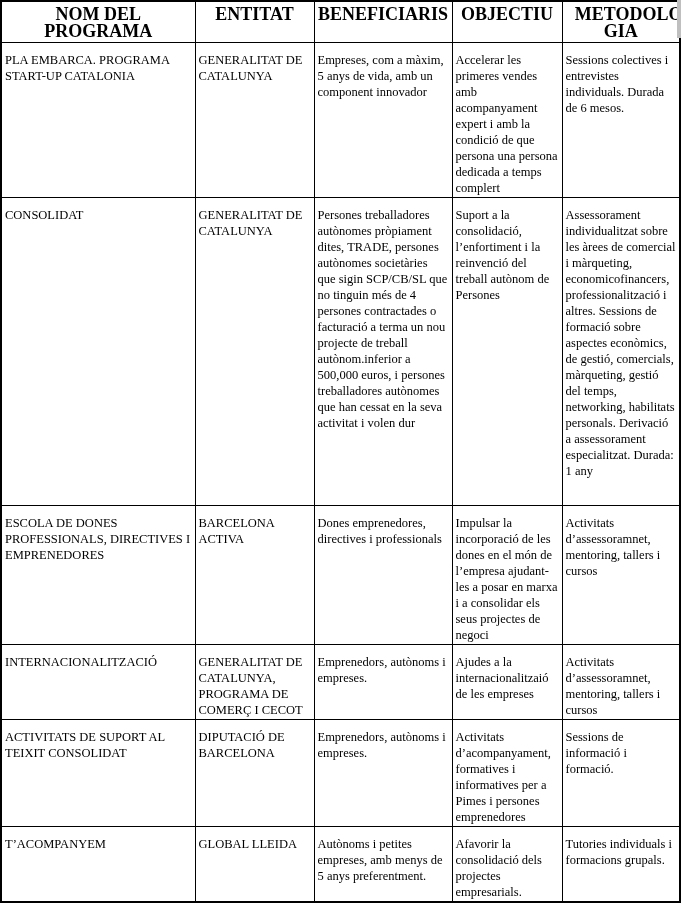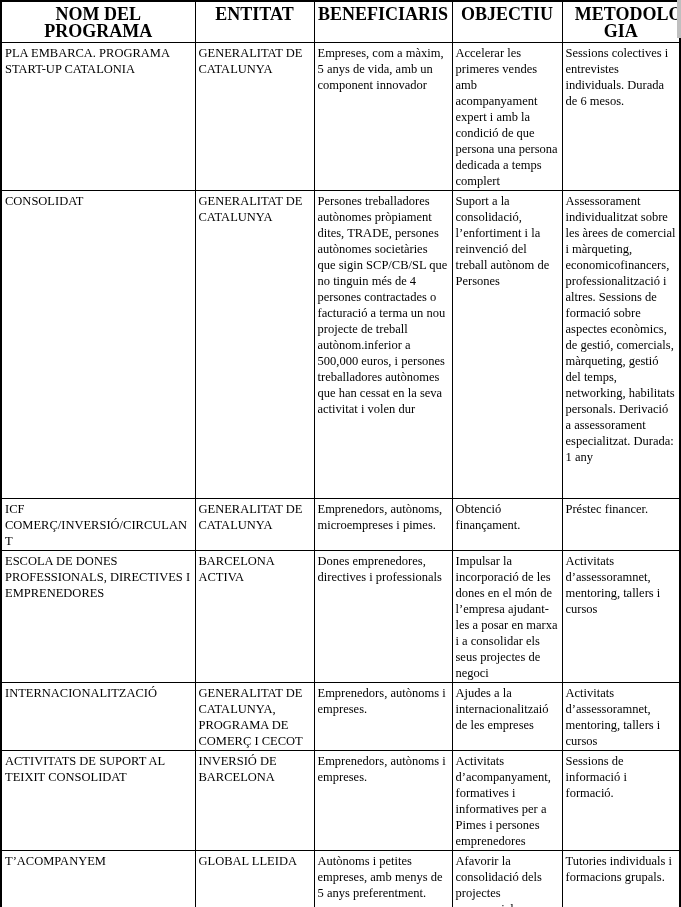--- a/index.html
+++ b/index.html
@@ -39,21 +39,21 @@
   }
   th.h-metodologia .hdr {
     max-width: 92px;
   }
   td {
     border: 1px solid #000000;
     font-size: 12.5px;
     line-height: 16px;
     text-align: left;
     vertical-align: top;
-    padding: 2px 3px 1px 3px;
+    padding: 9px 3px 1px 3px;
     overflow: hidden;
     word-wrap: break-word;
   }
   tr.hr  { height: 36px;  }
   tr.r1  { height: 128px; }
   tr.r2  { height: 308px; }
   tr.r3  { height: 44px;  }
   tr.r4  { height: 49px;  }
   tr.r5  { height: 118px; }
   tr.r6  { height: 59px;  }
@@ -96,44 +96,37 @@
       <td>Accelerar les primeres vendes amb acompanyament expert i amb la condició de que persona una persona dedicada a temps complert</td>
       <td>Sessions colectives i entrevistes individuals. Durada de 6 mesos.</td>
     </tr>
     <tr class="r2">
       <td>CONSOLIDAT</td>
       <td>GENERALITAT DE CATALUNYA</td>
       <td>Persones treballadores autònomes pròpiament dites, TRADE, persones autònomes societàries que sigin SCP/CB/SL que no tinguin més de 4 persones contractades o facturació a terma un nou projecte de treball autònom.inferior a 500,000 euros, i persones treballadores autònomes que han cessat en la seva activitat i volen dur</td>
       <td>Suport a la consolidació, l’enfortiment i la reinvenció del treball autònom de Persones</td>
       <td>Assessorament individualitzat sobre les àrees de comercial i màrqueting, economicofinancers, professionalització i altres. Sessions de formació sobre aspectes econòmics, de gestió, comercials, màrqueting, gestió del temps, networking, habilitats personals. Derivació a assessorament especialitzat. Durada: 1 any</td>
     </tr>
-    <tr class="r3">
-      <td>ICF COMERÇ/INVERSIÓ/CIRCULANT</td>
-      <td>GENERALITAT DE CATALUNYA</td>
-      <td>Emprenedors, autònoms, microempreses i pimes.</td>
-      <td>Obtenció finançament.</td>
-      <td>Préstec financer.</td>
-    </tr>
     <tr class="r5">
       <td>ESCOLA DE DONES PROFESSIONALS, DIRECTIVES I EMPRENEDORES</td>
       <td>BARCELONA ACTIVA</td>
       <td>Dones emprenedores, directives i professionals</td>
       <td>Impulsar la incorporació de les dones en el món de l’empresa ajudant-les a posar en marxa i a consolidar els seus projectes de negoci</td>
       <td>Activitats d’assessoramnet, mentoring, tallers i cursos</td>
     </tr>
     <tr class="r6">
       <td>INTERNACIONALITZACIÓ</td>
       <td>GENERALITAT DE CATALUNYA, PROGRAMA DE COMERÇ I CECOT</td>
       <td>Emprenedors, autònoms i empreses.</td>
       <td>Ajudes a la internacionalitzaió de les empreses</td>
       <td>Activitats d’assessoramnet, mentoring, tallers i cursos</td>
     </tr>
     <tr class="r7">
       <td>ACTIVITATS DE SUPORT AL TEIXIT CONSOLIDAT</td>
-      <td>INVERSIÓ DE BARCELONA</td>
+      <td>DIPUTACIÓ DE BARCELONA</td>
       <td>Emprenedors, autònoms i empreses.</td>
       <td>Activitats d’acompanyament, formatives i informatives per a Pimes i persones emprenedores</td>
       <td>Sessions de informació i formació.</td>
     </tr>
     <tr class="r8">
       <td>T’ACOMPANYEM</td>
       <td>GLOBAL LLEIDA</td>
       <td>Autònoms i petites empreses, amb menys de 5 anys preferentment.</td>
       <td>Afavorir la consolidació dels projectes empresarials.</td>
       <td>Tutories individuals i formacions grupals.</td>

